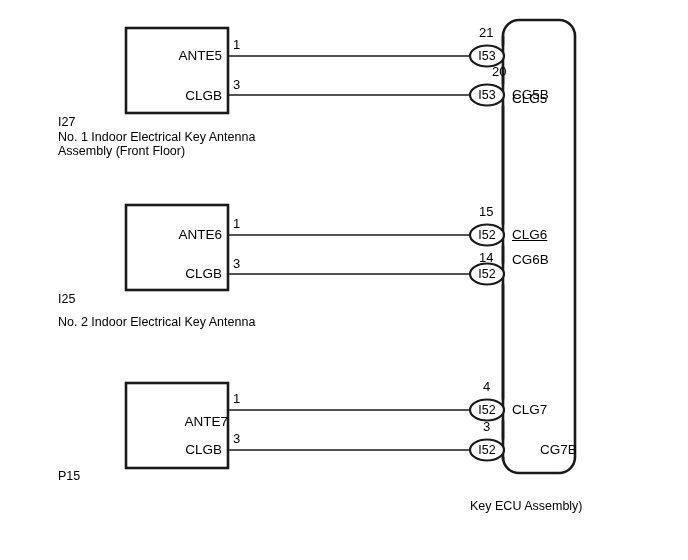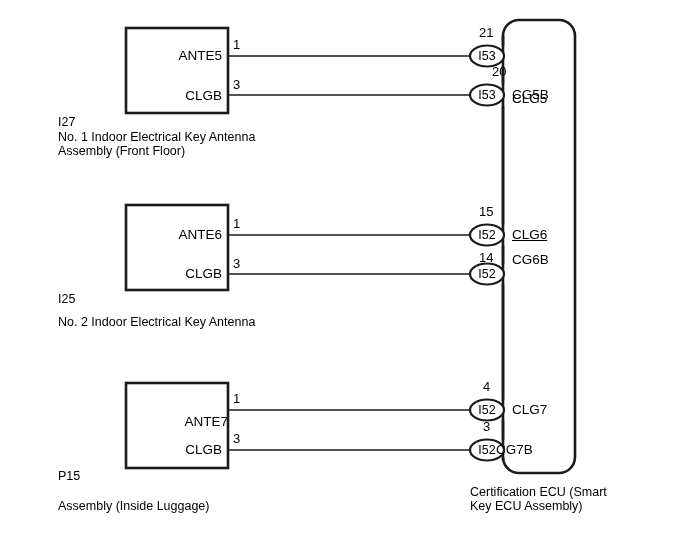--- a/index.html
+++ b/index.html
@@ -117,21 +117,20 @@
 
   <div class="txt cap-id" style="left:58px; top:293px;">I25</div>
   <div class="txt cap-line" style="left:58px; top:316px;">No. 2 Indoor Electrical Key Antenna</div>
 
   <div class="txt pin-label" style="left:132px; top:403px; width:96px;margin-top:12px;">ANTE7</div>
   <div class="txt pin-label" style="left:126px; top:443px; width:96px;">CLGB</div>
   <div class="txt pin-num" style="left:233px; top:392px;">1</div>
   <div class="txt pin-num" style="left:233px; top:432px;">3</div>
 
   <div class="txt cap-id" style="left:58px; top:470px;">P15</div>
-  <div class="txt cap-line" style="left:58px; top:500px;">Assembly (Inside Luggage)</div>
 
   <div class="txt pin-num" style="left:479px; top:26px;">21</div>
   <div class="txt conn-code" style="left:470px; top:50px;">I53</div>
   <div class="txt ecu-sig" style="left:512px; top:49px;margin-top:43px;">CLG5</div>
 
   <div class="txt pin-num" style="left:492px; top:65px;text-align:center;">20</div>
   <div class="txt conn-code" style="left:470px; top:89px;">I53</div>
   <div class="txt ecu-sig" style="left:512px; top:88px;">CG5B</div>
 
   <div class="txt pin-num" style="left:479px; top:205px;">15</div>
@@ -141,18 +140,17 @@
   <div class="txt pin-num" style="left:479px; top:251px;text-align:center;">14</div>
   <div class="txt conn-code" style="left:470px; top:268px;">I52</div>
   <div class="txt ecu-sig" style="left:512px; top:253px;">CG6B</div>
 
   <div class="txt pin-num" style="left:483px; top:380px;">4</div>
   <div class="txt conn-code" style="left:470px; top:404px;">I52</div>
   <div class="txt ecu-sig" style="left:512px; top:403px;">CLG7</div>
 
   <div class="txt pin-num" style="left:483px; top:420px;">3</div>
   <div class="txt conn-code" style="left:470px; top:444px;">I52</div>
-  <div class="txt ecu-sig" style="left:496px; top:443px;">CG7B</div>
+  <div class="txt ecu-sig" style="left:540px; top:443px;">CG7B</div>
 
-  <div class="txt cap-line" style="left:470px; top:486px;">Certification ECU (Smart</div>
   <div class="txt cap-line" style="left:470px; top:500px;">Key ECU Assembly)</div>
 
 </div>
 
 </body></html>

